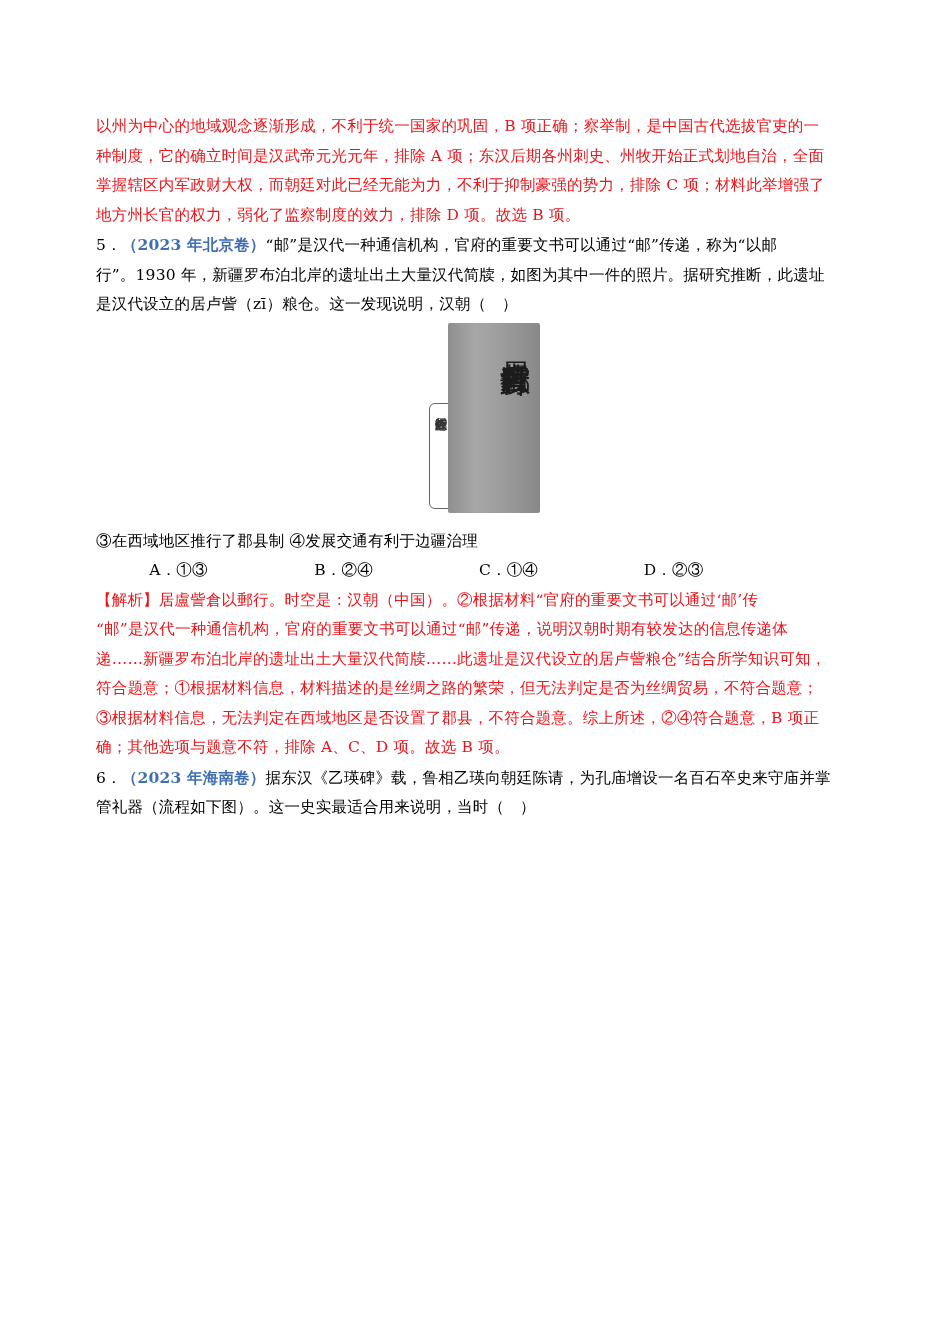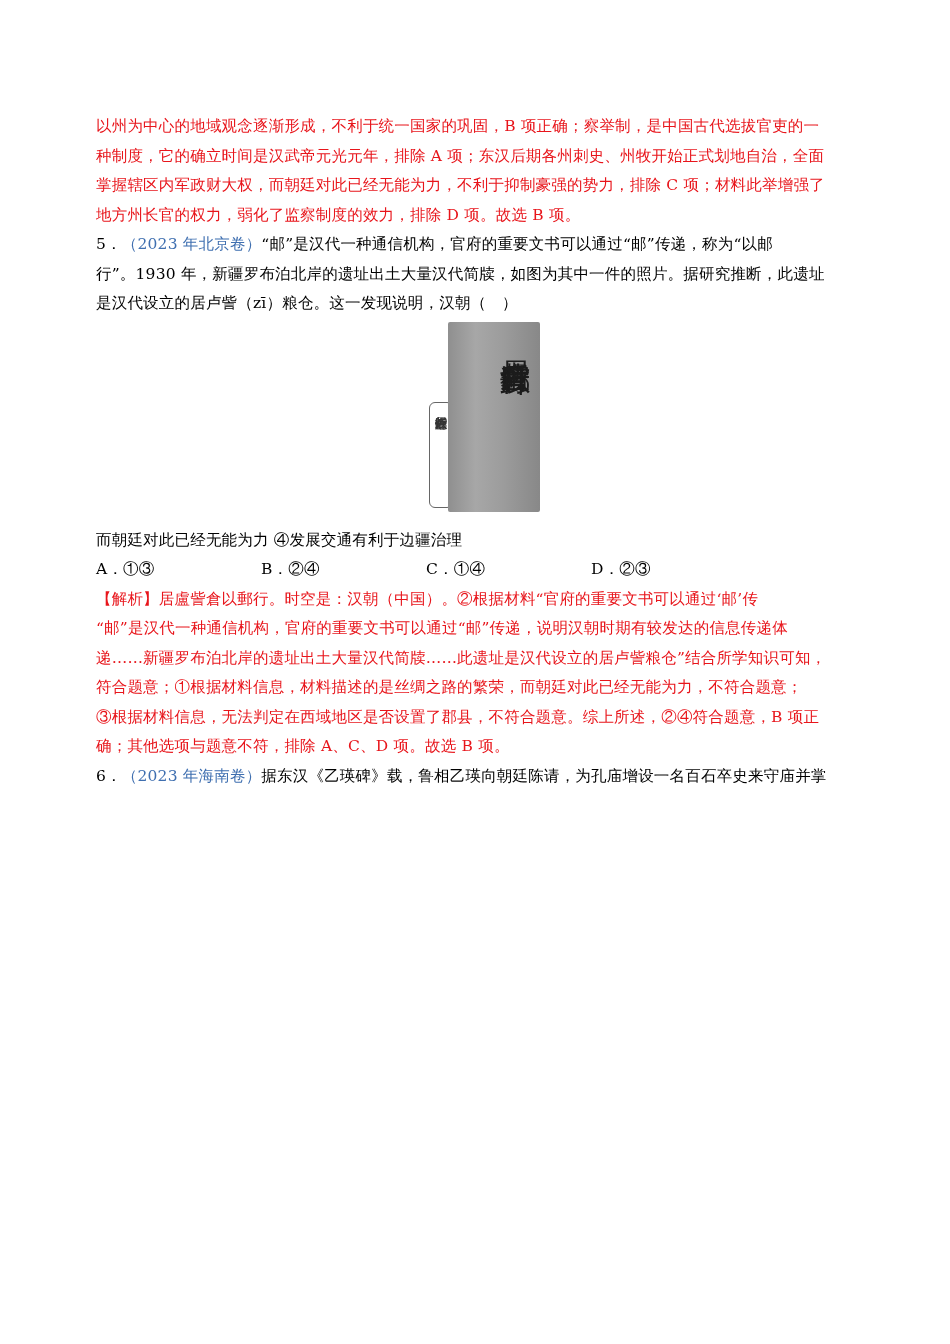--- a/index.html
+++ b/index.html
@@ -1,40 +1,40 @@
 <!DOCTYPE html>
 <html><head>
   <meta charset="utf-8">
   <style>
     html, body { margin: 0; padding: 0; background: #ffffff; }
     body { width: 950px; height: 1344px; position: relative; overflow: hidden;
       font-family: "DejaVu Serif", "Liberation Serif", serif; color: #000; }
     .page { position: absolute; left: 96px; top: 112px; width: 780px; }
     .line { font-size: 15.5px; line-height: 29.5px; white-space: nowrap; letter-spacing: 0.2px; }
     .red { color: #e8151b; }
-    .blue { color: #3f6fb0; font-weight: normal; }
+    .blue { color: #3f6fb0; font-weight: bold; }
     .block { margin: 0; }
     .figure-wrap { position: relative; height: 200px; margin: 3px 0 4px 0; }
     .slip { position: absolute; left: 352px; top: 0; width: 92px; height: 190px;
       background: linear-gradient(90deg,#8f8f8f,#a7a7a7 30%,#9c9c9c 60%,#888 100%);
       border-radius: 2px; }
     .slip-text { position: absolute; left: 8px; top: 14px; width: 76px;
       font-size: 30px; line-height: 33px; text-align: center; color: #1c1c1c;
       writing-mode: vertical-rl; font-family: "DejaVu Serif", serif; letter-spacing: 1px; }
     .bubble { position: absolute; left: 333px; top: 80px; width: 22px; height: 104px;
       border: 1px solid #666; border-radius: 6px; background: #fff; }
     .bubble-text { writing-mode: vertical-rl; font-size: 12.5px; line-height: 20px;
       width: 20px; margin: 4px auto 0; color: #333; }
     .bubble-tail { position: absolute; left: 353px; top: 110px; width: 0; height: 0;
       border-top: 7px solid transparent; border-bottom: 7px solid transparent;
       border-left: 10px solid #666; }
     .bubble-tail::after { content: ""; position: absolute; left: -11px; top: -6px;
       border-top: 6px solid transparent; border-bottom: 6px solid transparent;
       border-left: 9px solid #fff; }
-    .options-row { display: flex; }
+    .options-row { display: flex; text-align: center; }
     .opt { width: 165px; }
   </style>
 </head>
 <body>
 
 <div class="page">
 
   <div class="block red">
     <div class="line">以州为中心的地域观念逐渐形成，不利于统一国家的巩固，B 项正确；察举制，是中国古代选拔官吏的一</div>
     <div class="line">种制度，它的确立时间是汉武帝元光元年，排除 A 项；东汉后期各州刺史、州牧开始正式划地自治，全面</div>
@@ -52,36 +52,37 @@
     <div class="figure-wrap">
       <div class="bubble">
         <div class="bubble-text">居卢訾仓以邮行</div>
       </div>
       <div class="bubble-tail"></div>
       <div class="slip">
         <div class="slip-text">居盧訾倉以郵行</div>
       </div>
     </div>
 
-    <div class="line">而朝廷对此已经无能为力 ④发展交通有利于边疆治理</div>
+    <div class="line">③在西域地区推行了郡县制 ④发展交通有利于边疆治理</div>
     <div class="line options-row">
       <span class="opt">A．①③</span>
       <span class="opt">B．②④</span>
       <span class="opt">C．①④</span>
       <span class="opt">D．②③</span>
     </div>
     <div class="red">
       <div class="line">【解析】居盧訾倉以郵行。时空是：汉朝（中国）。②根据材料“官府的重要文书可以通过‘邮’传</div>
       <div class="line">“邮”是汉代一种通信机构，官府的重要文书可以通过“邮”传递，说明汉朝时期有较发达的信息传递体</div>
       <div class="line">递……新疆罗布泊北岸的遗址出土大量汉代简牍……此遗址是汉代设立的居卢訾粮仓”结合所学知识可知，</div>
-      <div class="line">符合题意；①根据材料信息，材料描述的是丝绸之路的繁荣，而朝廷对此已经无能为力，不符合题意；</div>
+      <div class="line">符合题意；①根据材料信息，材料描述的是丝绸之路的繁荣，但无法判定是否为丝绸贸易，不符合题意；</div>
       <div class="line">③根据材料信息，无法判定在西域地区是否设置了郡县，不符合题意。综上所述，②④符合题意，B 项正</div>
       <div class="line">确；其他选项与题意不符，排除 A、C、D 项。故选 B 项。</div>
     </div>
   </div>
 
   <div class="block">
     <div class="line">
       <span>6．</span><span class="blue">（2023 年海南卷）</span><span>据东汉《乙瑛碑》载，鲁相乙瑛向朝廷陈请，为孔庙增设一名百石卒史来守庙并掌</span>
     </div>
+    <div class="line">管礼器（流程如下图）。这一史实最适合用来说明，当时（　）</div>
   </div>
 
 </div>
 
 </body></html>

